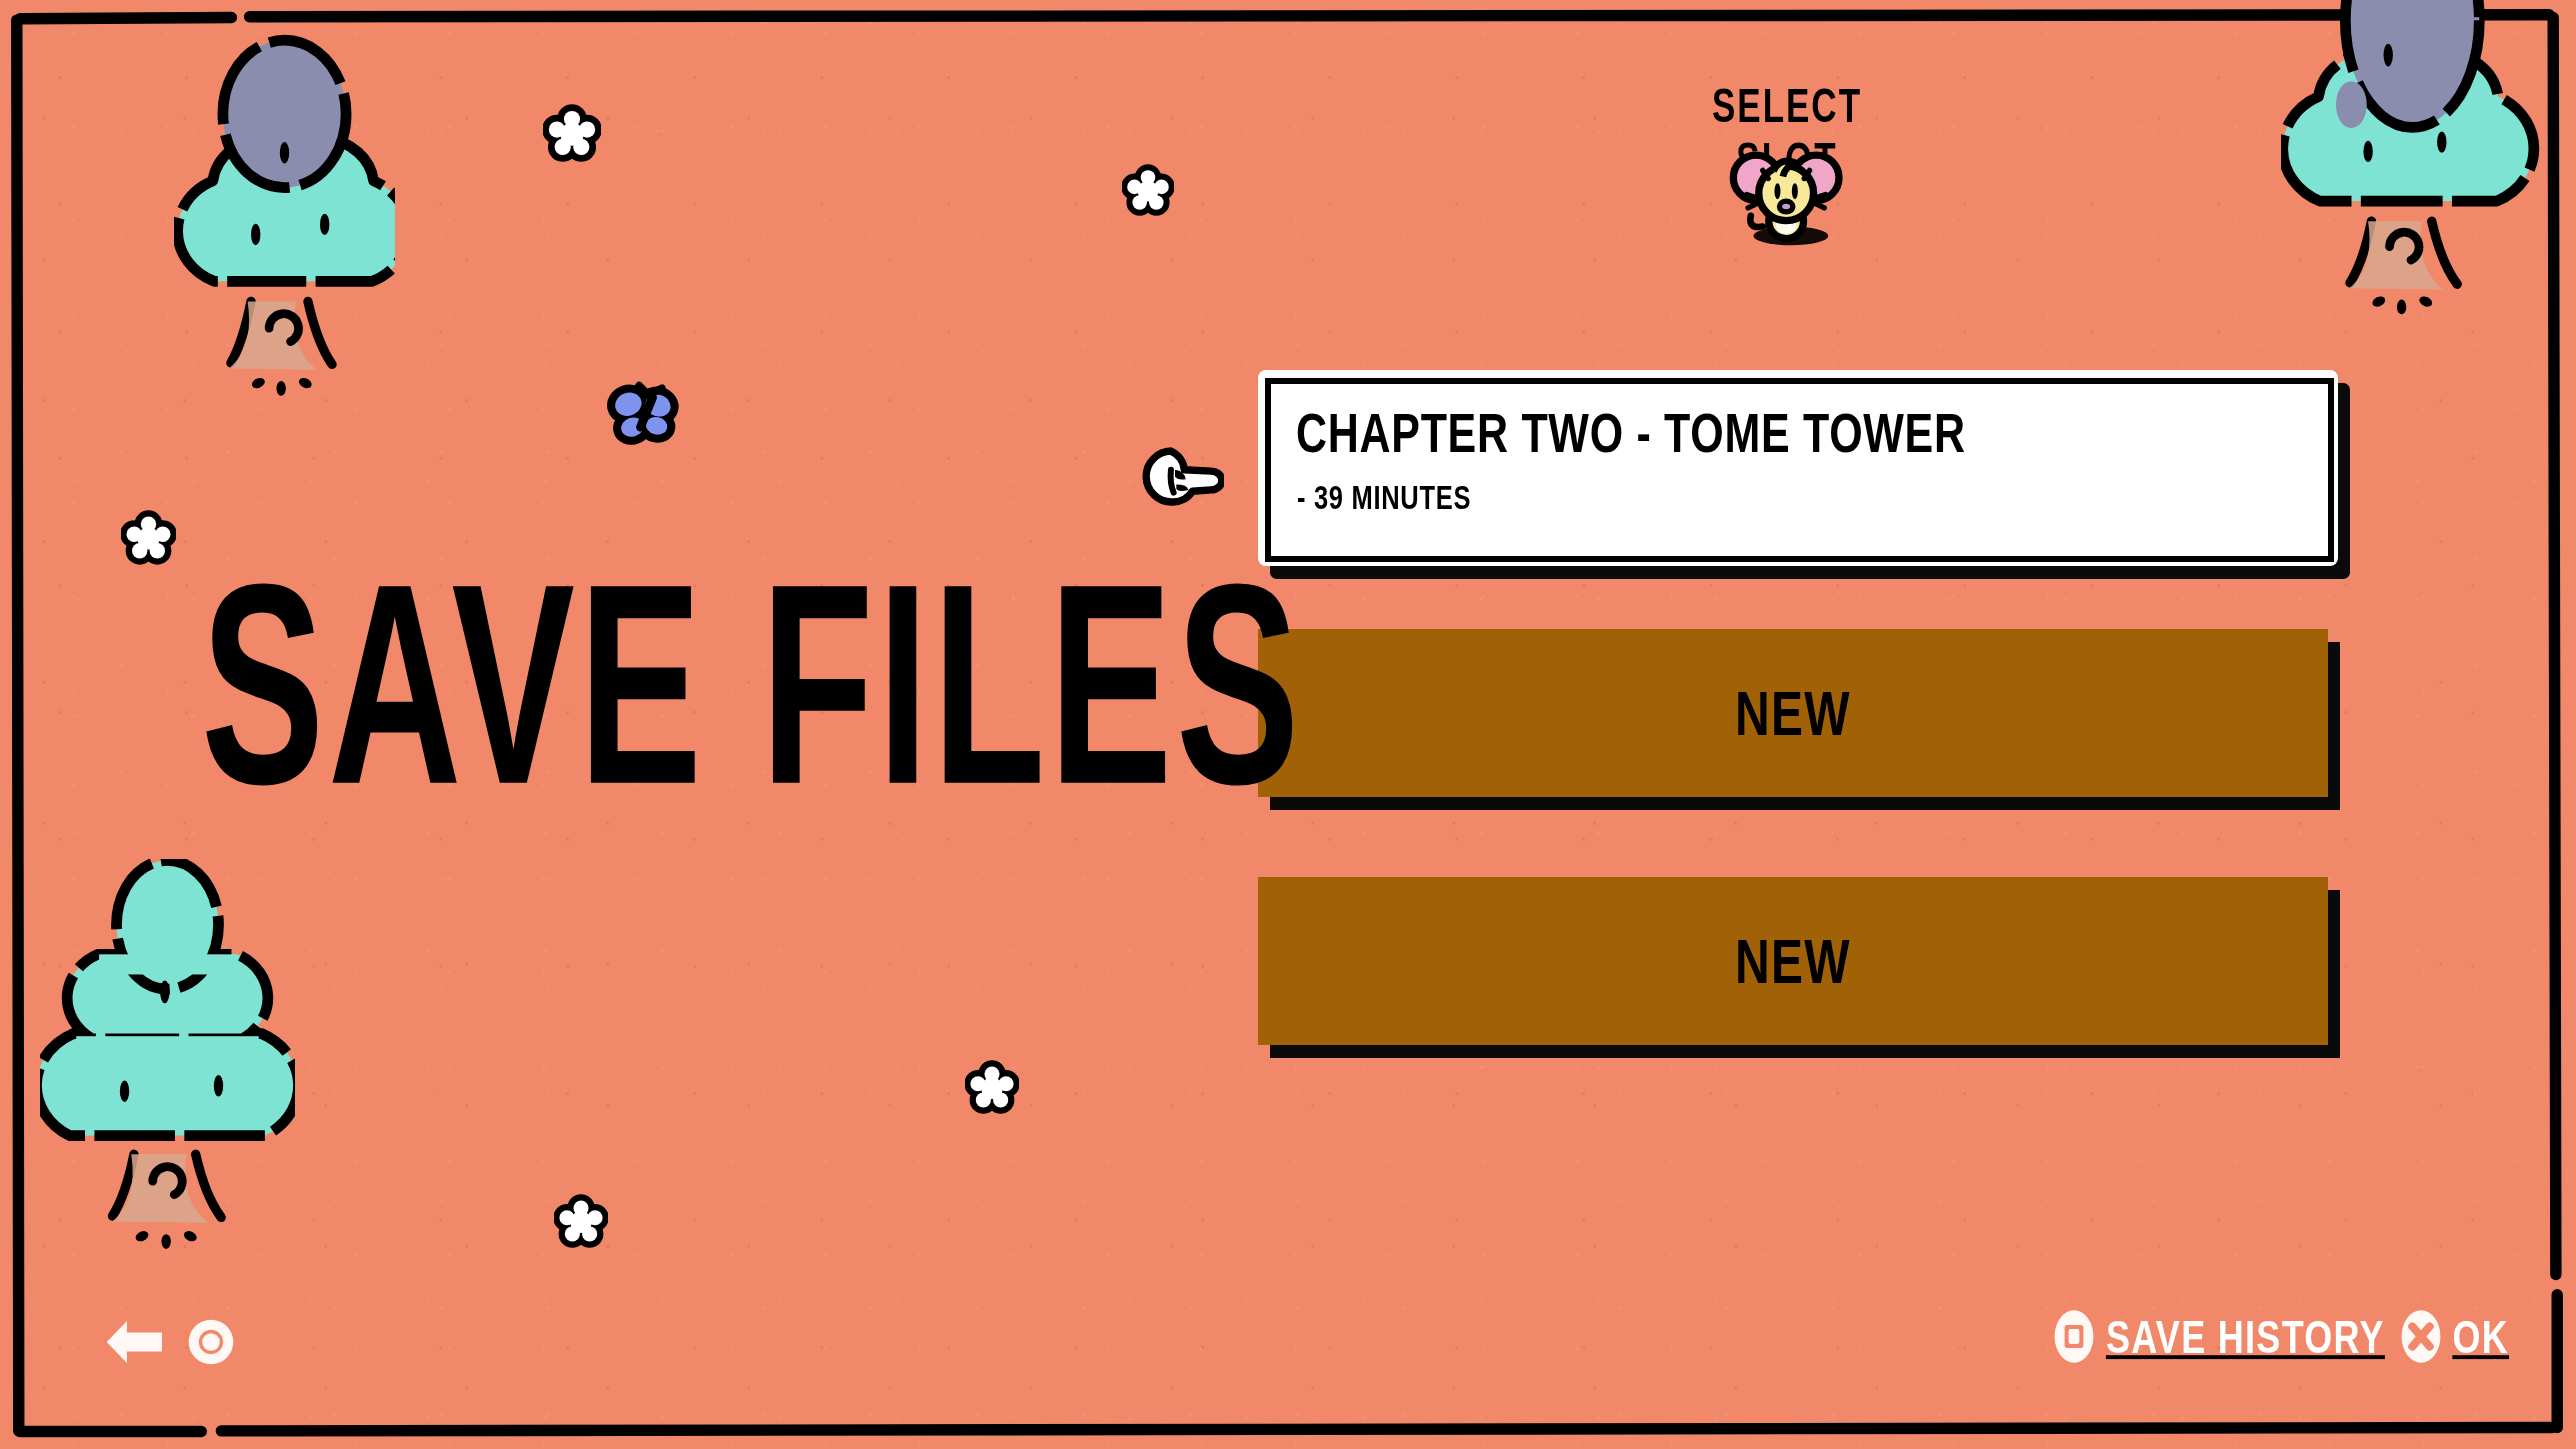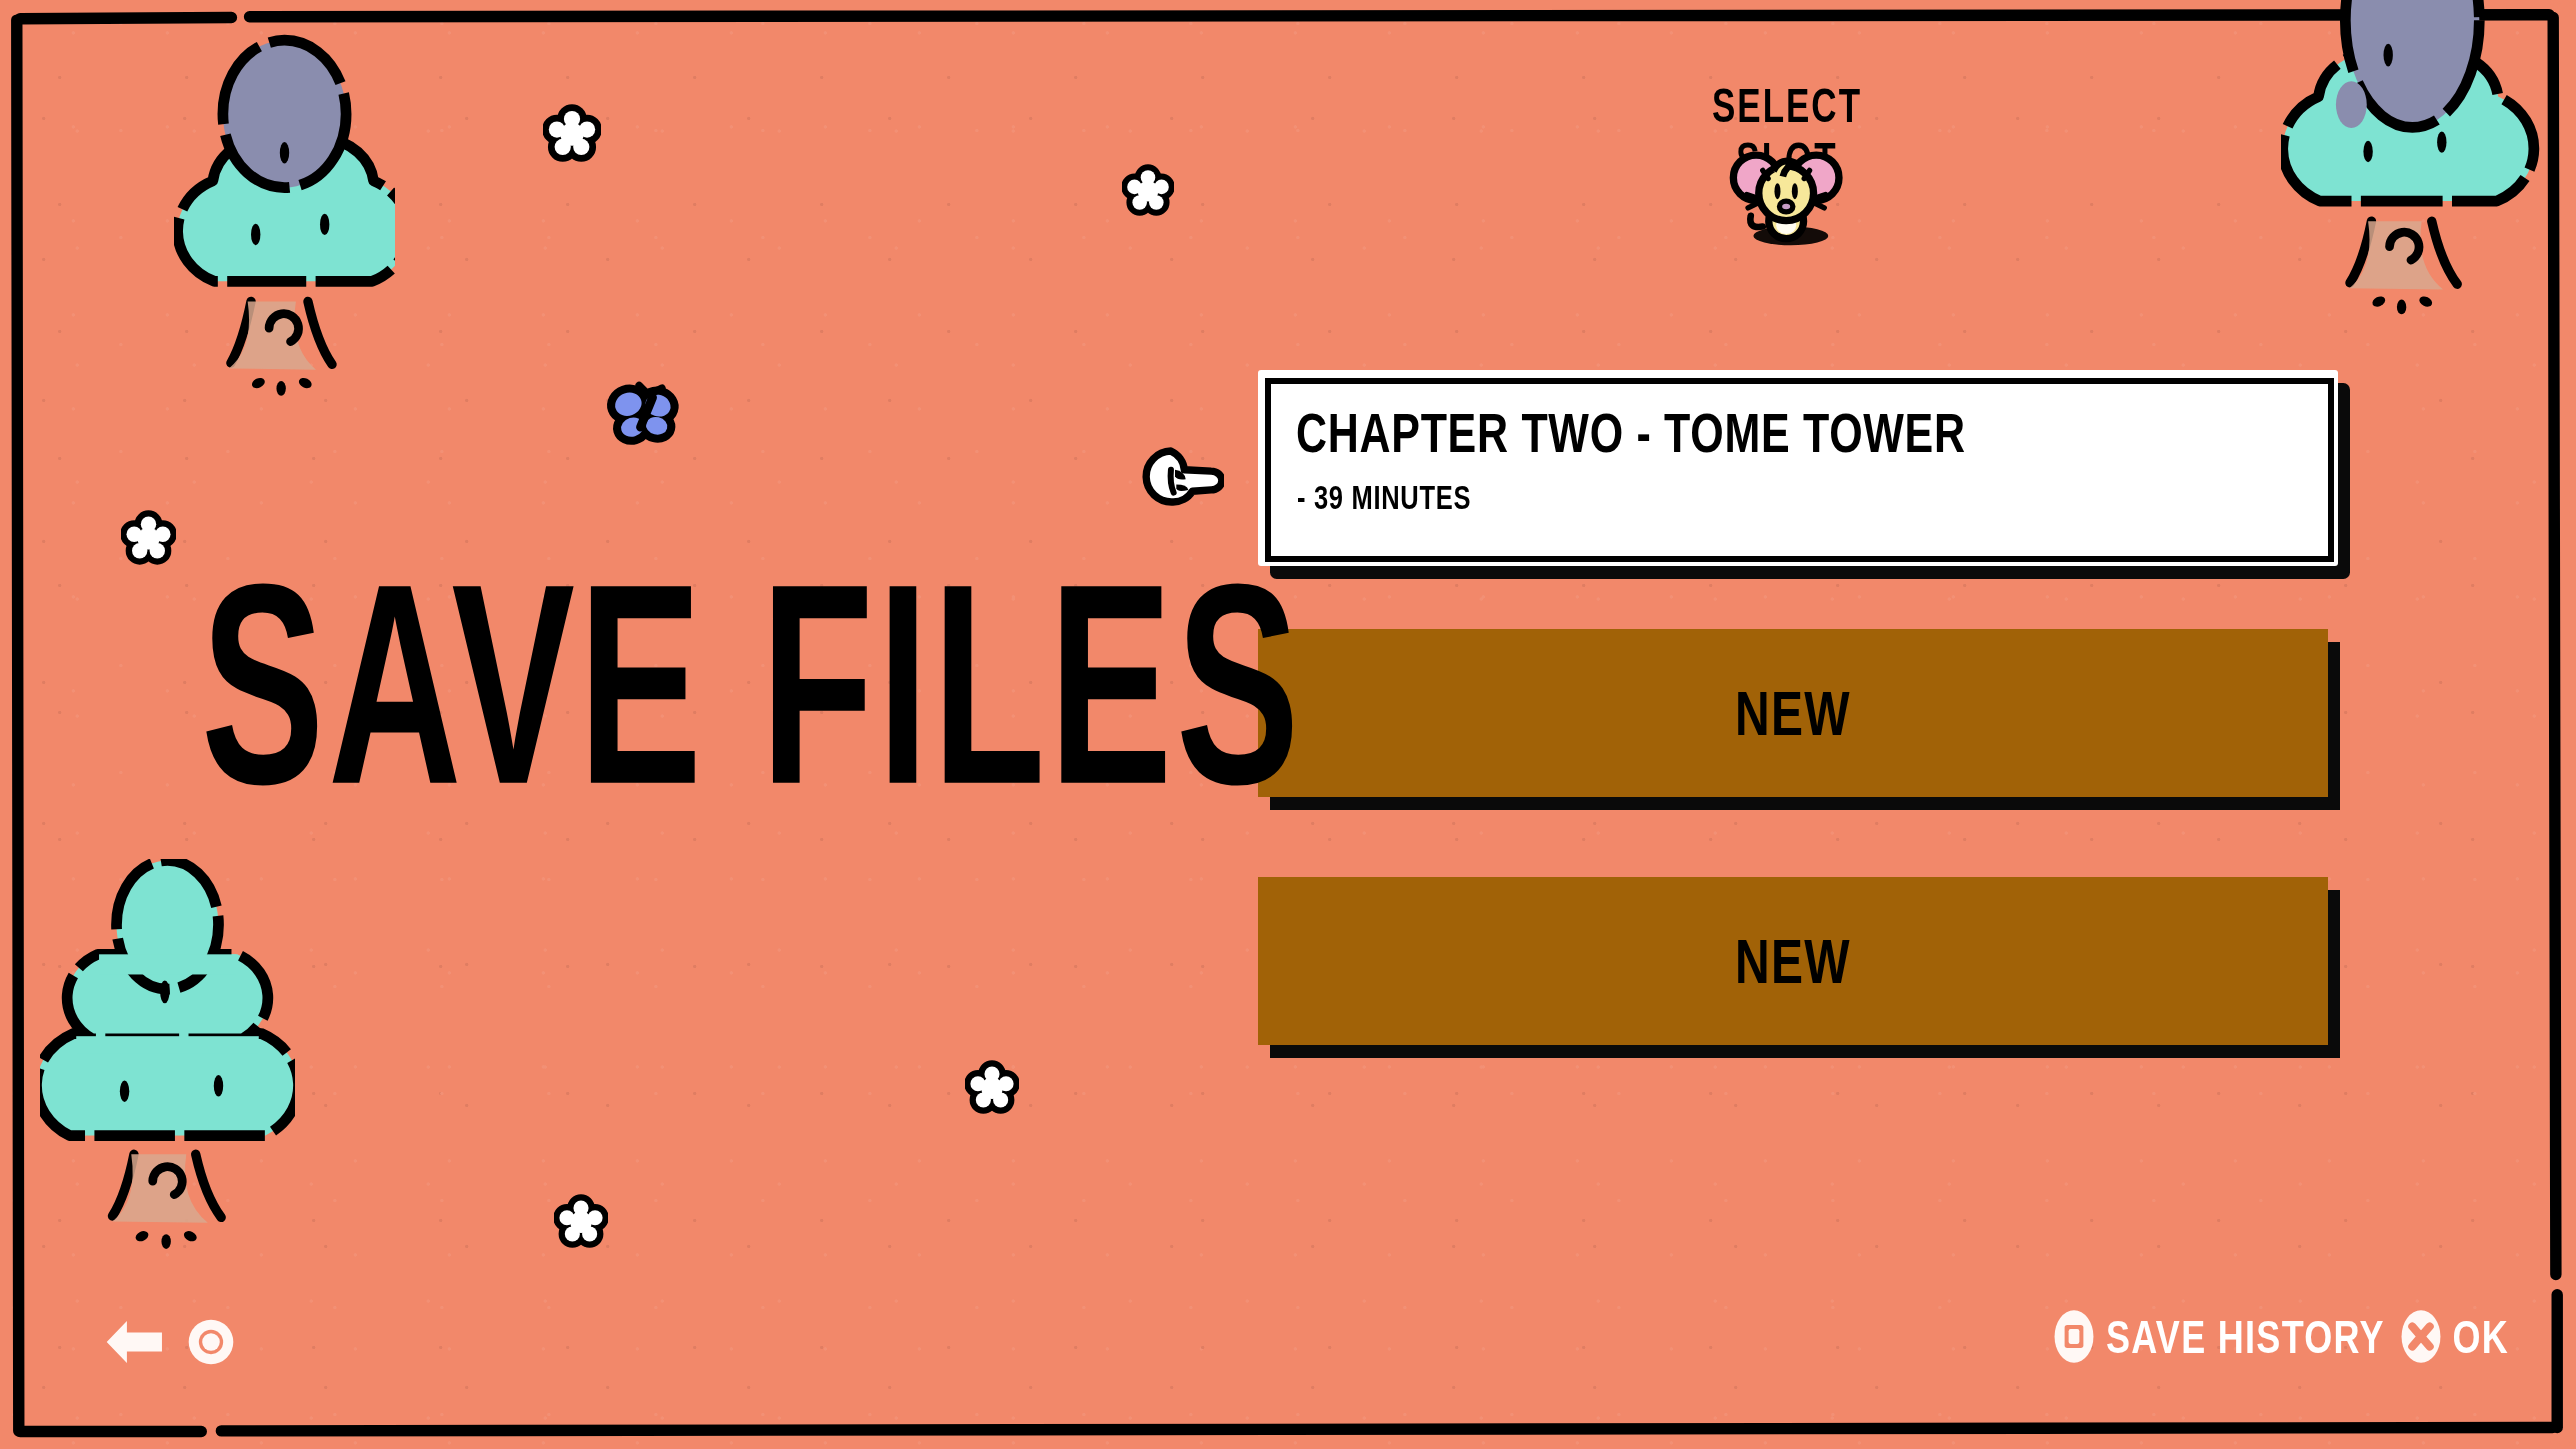--- a/index.html
+++ b/index.html
@@ -107,21 +107,21 @@
     height: 196px;
     background: #0a0a0a;
     border-radius: 6.7px;
   }
   #slot-card .body {
     position: absolute;
     left: 0; top: 0;
     width: 1080px;
     height: 196px;
     background: #fff;
-    border-radius: 3px;
+    border-radius: 8px;
   }
   #slot-card .inner-line {
     position: absolute;
     left: 6.7px; top: 8px;
     width: 1057px;
     height: 172px;
     border: 6px solid #000;
   }
   #slot-title {
     position: absolute;
@@ -194,20 +194,21 @@
   }
 
   
   #hints {
     position: absolute;
     right: 67px;
     top: 1309px;
     display: flex;
     align-items: center;
     gap: 14.8px;
+    text-decoration: underline;
   }
   .hint {
     display: flex;
     align-items: center;
     gap: 10.7px;
   }
   .hint .htext {
     font-family: "Liberation Sans Narrow", "Liberation Sans", sans-serif;
     font-size: 36px;
     font-weight: 700;

